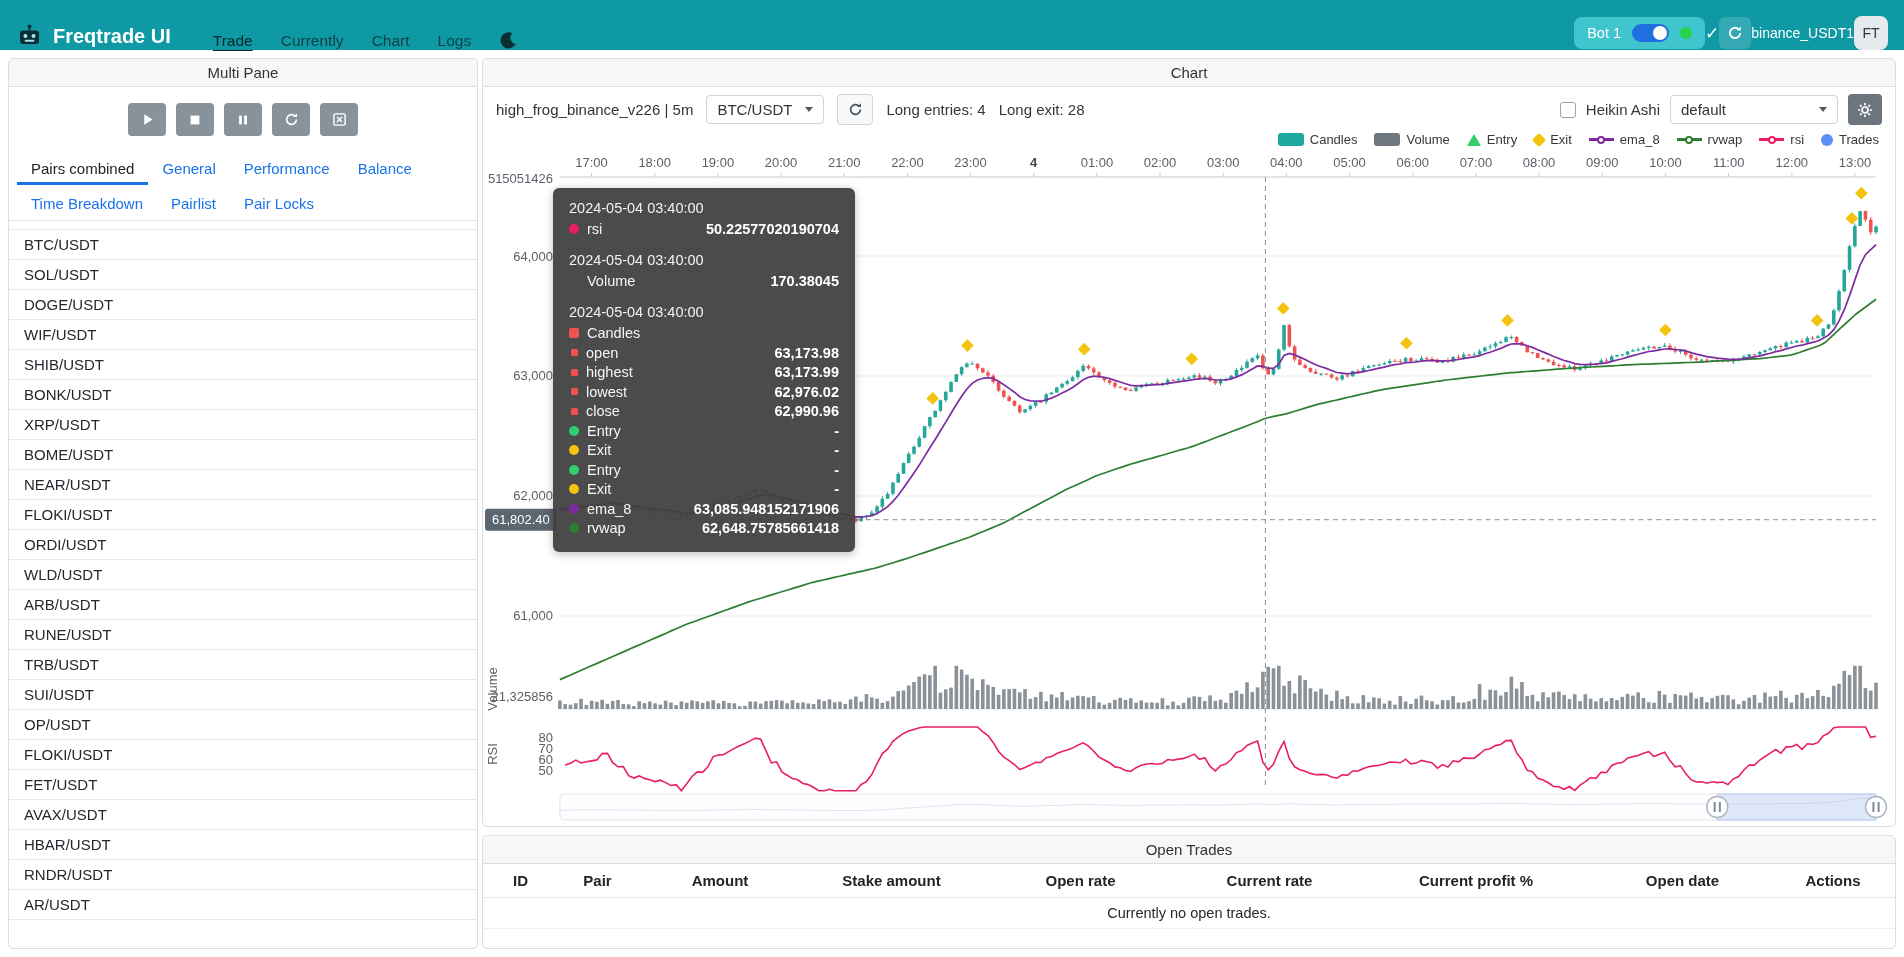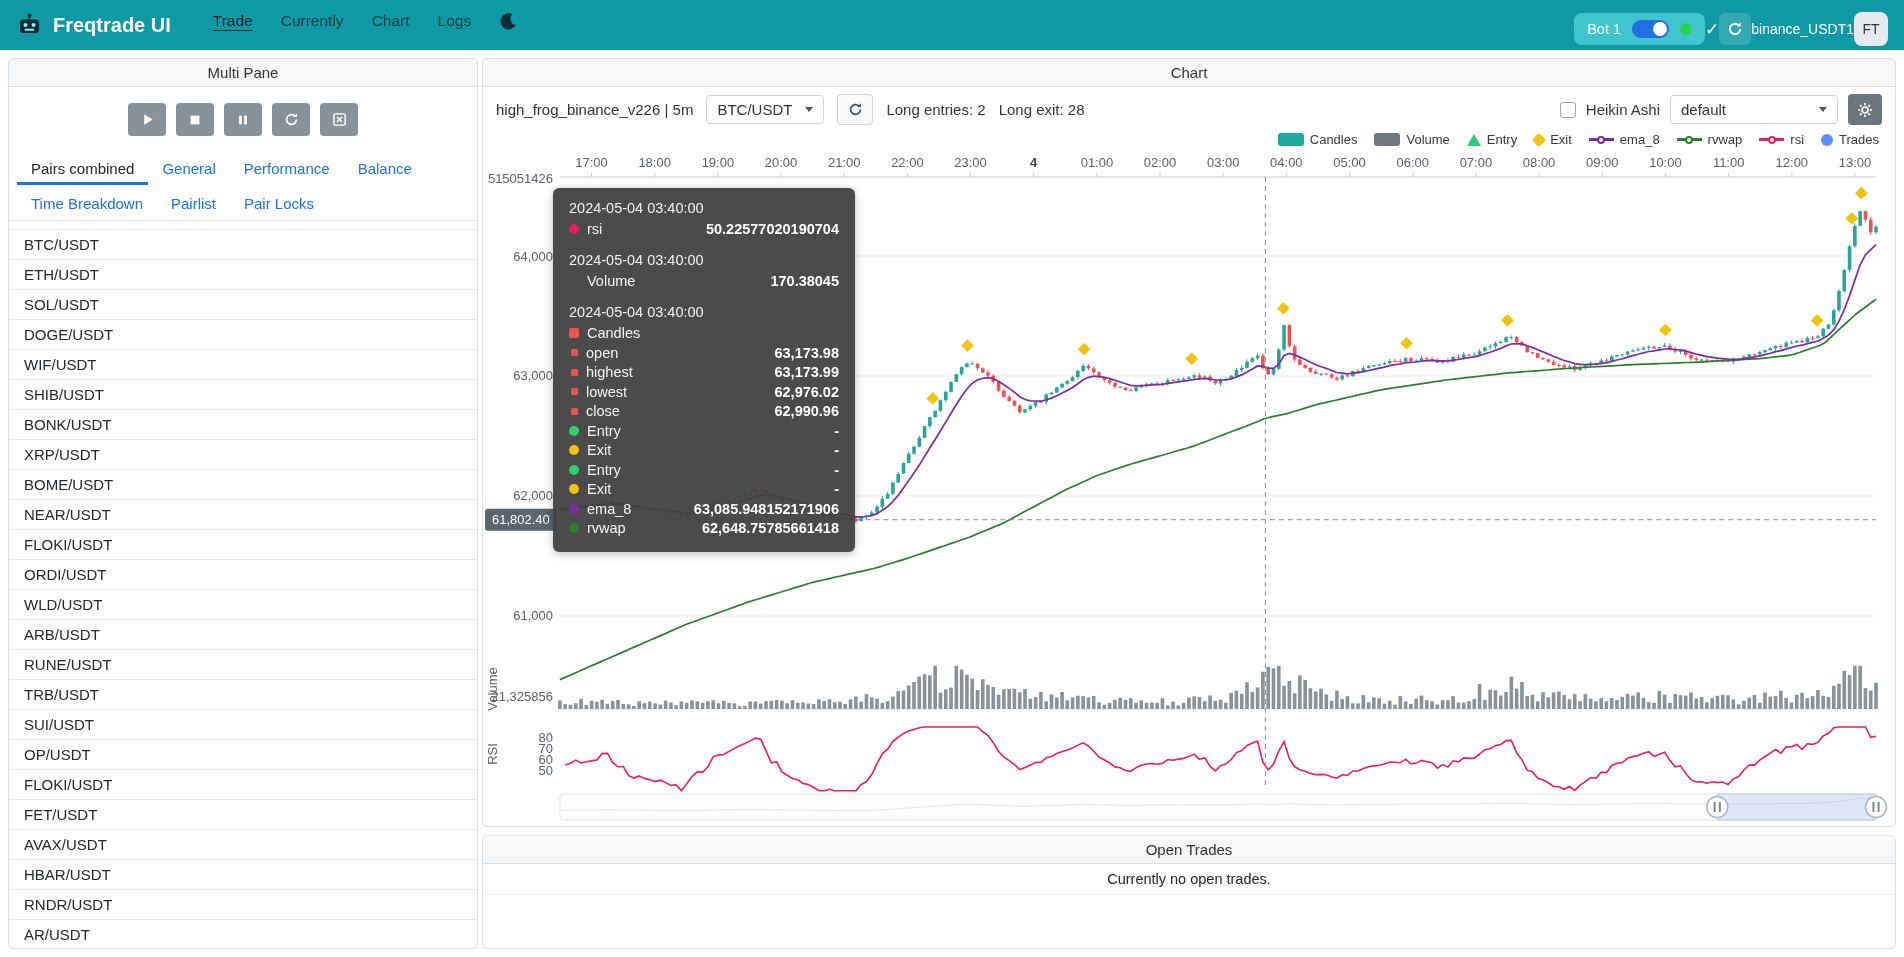--- a/index.html
+++ b/index.html
@@ -1,20 +1,20 @@
 <!DOCTYPE html>
 <html><head>
 <meta charset="utf-8">
 <style>
   *{box-sizing:border-box;margin:0;padding:0}
   html,body{width:1904px;height:957px;overflow:hidden}
   body{font-family:"Liberation Sans",sans-serif;background:#fff;color:#212529;font-size:15px}
 
   
-  .navbar{height:50px;background:#0e99a5;display:flex;align-items:flex-start;padding:12px 16px;gap:4px}
+  .navbar{height:50px;background:#0e99a5;display:flex;align-items:flex-end;padding:0 16px;gap:4px}
   .brand{color:#fff;font-size:20px;font-weight:700;display:flex;align-items:center;gap:10px;margin-right:24px;cursor:pointer}
   .nav-links{display:flex;align-items:center}
   .nav-link{color:#0d3034;opacity:.85;margin:0 14px;font-size:15.5px;cursor:pointer;text-decoration:none}
   .nav-link.active{opacity:1;color:#06262a;text-decoration:underline;text-underline-offset:4px}
   .theme-toggle{margin-left:10px;cursor:pointer;display:flex;align-items:center}
   .nav-right{margin-left:auto;display:flex;align-items:center;gap:0}
   .bot-chip{background:#40c4ce;border-radius:8px;display:flex;align-items:center;gap:11px;padding:7px 13px;color:#fff;font-size:14.5px;cursor:pointer}
   .toggle{width:37px;height:18px;background:#1f6fe0;border-radius:10px;position:relative;display:inline-block;cursor:pointer}
   .toggle::after{content:"";position:absolute;right:2px;top:2px;width:14px;height:14px;background:#fff;border-radius:50%}
   .online-dot{width:12px;height:12px;border-radius:50%;background:#27d34a;display:inline-block}
@@ -183,21 +183,20 @@
         <div class="tab active">Pairs combined</div>
         <div class="tab">General</div>
         <div class="tab">Performance</div>
         <div class="tab">Balance</div>
         <div class="tab">Time Breakdown</div>
         <div class="tab">Pairlist</div>
         <div class="tab">Pair Locks</div>
       </div>
     <div class="pairs">
         <div class="pair">BTC/USDT</div>
-        <div class="pair">ETH/USDT</div>
         <div class="pair">SOL/USDT</div>
         <div class="pair">DOGE/USDT</div>
         <div class="pair">WIF/USDT</div>
         <div class="pair">SHIB/USDT</div>
         <div class="pair">BONK/USDT</div>
         <div class="pair">XRP/USDT</div>
         <div class="pair">BOME/USDT</div>
         <div class="pair">NEAR/USDT</div>
         <div class="pair">FLOKI/USDT</div>
         <div class="pair">ORDI/USDT</div>
@@ -224,21 +223,21 @@
         <div class="select-box">
           <span class="val">BTC/USDT</span>
           <span class="caret"></span>
         </div>
         <button class="btn-light">
           <svg viewBox="0 0 16 16" width="15" height="15">
               <path d="M13.2 8a5.2 5.2 0 1 1-1.6-3.8" fill="none" stroke="currentColor" stroke-width="1.8"></path>
               <path d="M13.8 1.4v4h-4z" fill="currentColor"></path>
             </svg>
         </button>
-        <span class="entries">Long entries: 2</span>
+        <span class="entries">Long entries: 4</span>
         <span class="entries">Long exit: 28</span>
         <div class="toolbar-right">
           <span class="checkbox"></span>
           <label class="hk-label">Heikin Ashi</label>
           <div class="select-box wide">
             <span class="val">default</span>
             <span class="caret"></span>
           </div>
           <button class="gear-btn">
             <svg viewBox="0 0 16 16" width="16" height="16">
@@ -1211,16 +1210,27 @@
                 <span class="tt-lbl">rvwap</span>
                 <span class="tt-val">62,648.75785661418</span>
               </div>
             </div>
           </div>
       </div>
     </div>
 
     <div class="panel trades-panel">
       <div class="panel-header">Open Trades</div>
+      <div class="trades-header">
+          <span>ID</span>
+          <span>Pair</span>
+          <span>Amount</span>
+          <span>Stake amount</span>
+          <span>Open rate</span>
+          <span>Current rate</span>
+          <span>Current profit %</span>
+          <span>Open date</span>
+          <span>Actions</span>
+        </div>
       <div class="trades-empty">Currently no open trades.</div>
     </div>
   </section>
 </div>
 
 </body></html>

